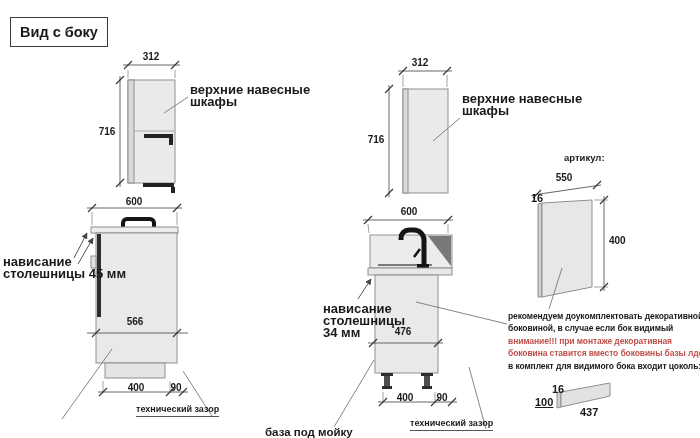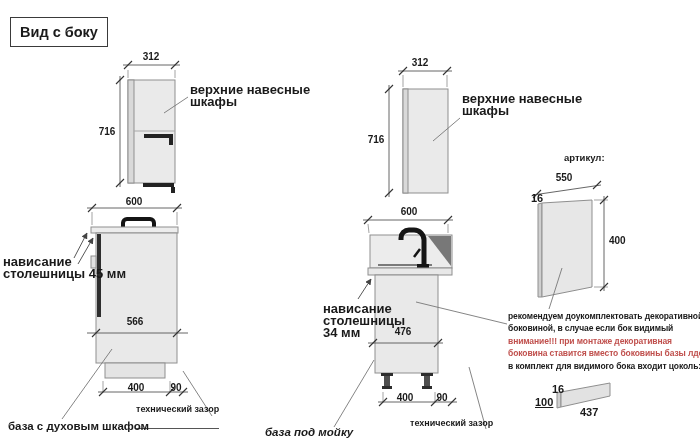--- a/index.html
+++ b/index.html
@@ -8,21 +8,21 @@
   .abs{position:absolute;}
   svg.linework{position:absolute;left:0;top:0;}
   .title-box{border:1.4px solid #3a3a3a;width:96px;height:28px;line-height:28px;
              text-align:center;font-weight:700;font-size:14.5px;background:#fff;}
   .dim{font-size:10px;font-weight:700;white-space:nowrap;transform:translateX(-50%);}
   .dim-sm{font-size:11px;font-weight:700;white-space:nowrap;}
   .lbl{font-size:13px;font-weight:700;line-height:12px;white-space:nowrap;}
   .caption{font-size:11.5px;font-weight:700;white-space:nowrap;}
   .note-line{font-size:8.5px;font-weight:700;line-height:12.4px;white-space:nowrap;letter-spacing:-0.1px;}
   .red{color:#c0504d;}
-  .underl{border-bottom:1px solid #555;padding-bottom:13px;}
+  .underl{border-bottom:1px solid #555;padding-bottom:1px;}
 </style>
 </head>
 <body>
 
 <div class="stage">
 
   <svg class="linework" width="700" height="438" viewBox="0 0 700 438">
     <defs>
       <marker id="arr" viewBox="0 0 10 10" refX="9" refY="5" markerWidth="7" markerHeight="7" orient="auto-start-reverse">
         <path d="M0,0 L10,5 L0,10 z" fill="#444"></path>
@@ -165,40 +165,39 @@
 
   <div class="abs dim" style="left:134px;top:196px;">600</div>
   <div class="abs lbl" style="left:3px;top:256px;">
     <div>нависание</div>
     <div>столешницы 45 мм</div>
   </div>
   <div class="abs dim" style="left:135px;top:316px;">566</div>
   <div class="abs dim" style="left:136px;top:382px;">400</div>
   <div class="abs dim" style="left:176px;top:382px;">90</div>
   <div class="abs lbl underl" style="left:136px;top:403px;font-size:9px;">технический зазор</div>
-  <div class="abs caption" style="left:8px;top:420px;">база с духовым шкафом</div>
 
   <div class="abs dim" style="left:420px;top:57px;">312</div>
   <div class="abs dim" style="left:376px;top:134px;">716</div>
   <div class="abs lbl" style="left:462px;top:93px;">
     <div>верхние навесные</div>
     <div>шкафы</div>
   </div>
 
   <div class="abs dim" style="left:409px;top:206px;">600</div>
   <div class="abs lbl" style="left:323px;top:303px;">
     <div>нависание</div>
     <div>столешницы</div>
     <div>34 мм</div>
   </div>
   <div class="abs dim" style="left:403px;top:326px;">476</div>
   <div class="abs dim" style="left:405px;top:392px;">400</div>
   <div class="abs dim" style="left:442px;top:392px;">90</div>
   <div class="abs lbl underl" style="left:410px;top:417px;font-size:9px;">технический зазор</div>
-  <div class="abs caption" style="left:265px;top:426px;font-style:italic;">база под мойку</div>
+  <div class="abs caption" style="left:265px;top:426px;">база под мойку</div>
 
   <div class="abs lbl" style="left:535px;top:152px;font-size:9.5px;margin-left:29px;">артикул:</div>
   <div class="abs dim" style="left:564px;top:172px;">550</div>
   <div class="abs dim-sm" style="left:531px;top:192px;">16</div>
   <div class="abs dim" style="left:609px;top:235px;transform:none;">400</div>
 
   <div class="abs" style="left:508px;top:310px;">
     <div class="note-line">рекомендуем доукомплектовать декоративной</div>
     <div class="note-line">боковиной, в случае если бок видимый</div>
     <div class="note-line red">внимание!!! при монтаже декоративная</div>

